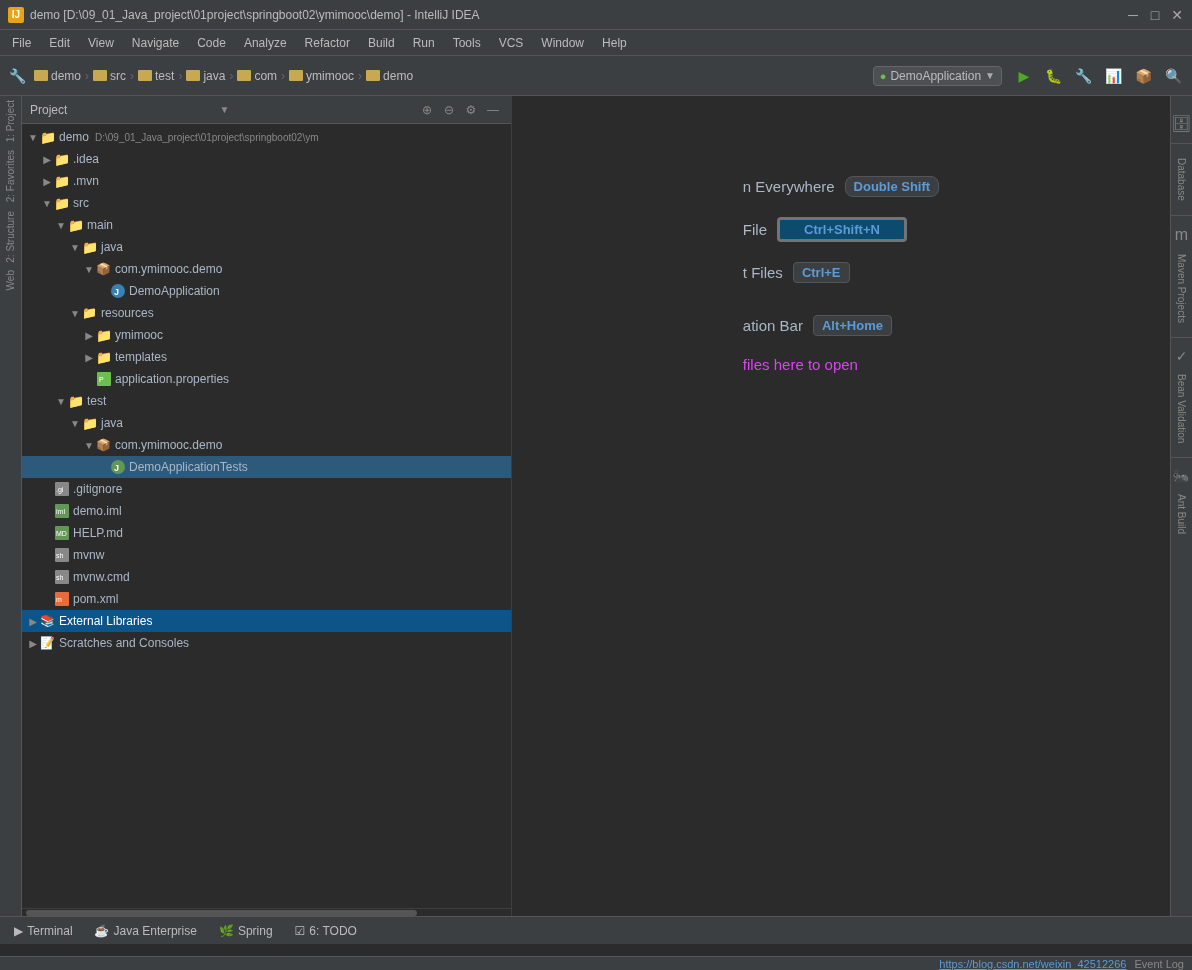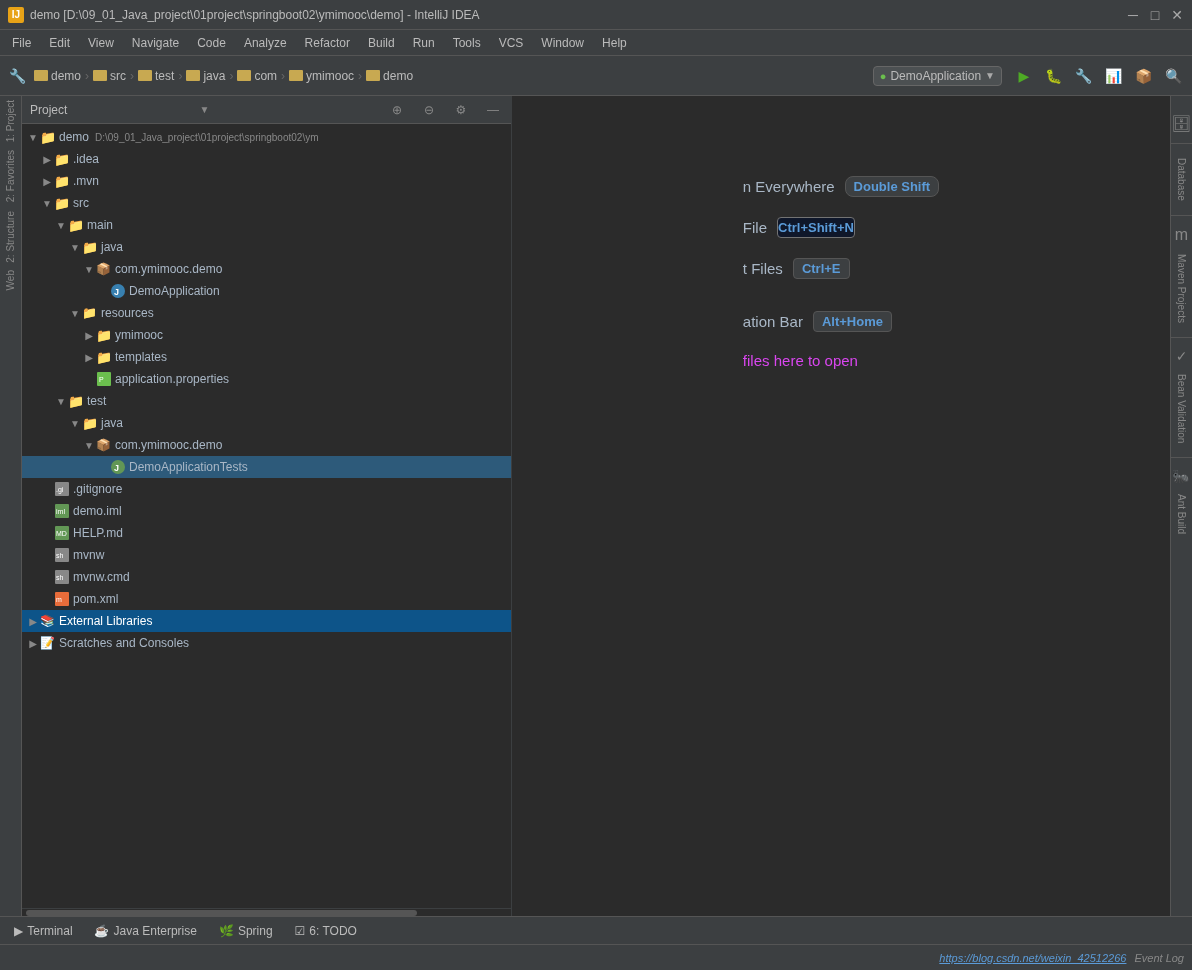--- a/index.html
+++ b/index.html
@@ -151,21 +151,21 @@
       display: flex;
       flex-direction: column;
     }
     .panel-header {
       background: #3c3f41;
       height: 28px;
       display: flex;
       align-items: center;
       padding: 0 8px;
       border-bottom: 1px solid #555;
-      gap: 12px;
+      gap: 2px;
     }
     .panel-title {
       font-size: 12px;
       color: #bbb;
       flex: 1;
     }
     .panel-icon-btn {
       width: 20px; height: 20px;
       display: flex; align-items: center; justify-content: center;
       color: #888; font-size: 12px; cursor: pointer;
@@ -237,24 +237,24 @@
       font-weight: bold;
     }
     .open-file-hint {
       display: flex;
       align-items: center;
       margin-bottom: 20px;
       font-size: 15px;
       color: #a9b7c6;
     }
     .open-file-shortcut {
-      background: #0f172a;
-      border: 1px solid #737373;
+      background: #0c4a6e;
+      border: 3px solid #737373;
       border-radius: 4px;
-      padding: 2px 0;
+      padding: 2px 24px;
       font-size: 13px;
       color: #5b9bd8;
       margin-left: 10px;
       font-weight: bold;
     }
     .recent-files-hint {
       display: flex;
       align-items: center;
       margin-bottom: 32px;
       font-size: 15px;
@@ -308,33 +308,32 @@
       writing-mode: vertical-rl;
       font-size: 10px;
       color: #888;
       cursor: pointer;
       padding: 4px 0;
     }
 
     
     .status-bar {
       background: #3c3f41;
-      height: 26px;
+      height: 14px;
       display: flex;
       align-items: center;
       padding: 0 8px;
       border-top: 1px solid #555;
       font-size: 11px;
       color: #888;
       gap: 12px;
       position: absolute;
       bottom: 0;
       left: 0;
       right: 0;
-      font-style: italic;
     }
     .status-left { display: flex; align-items: center; gap: 8px; flex: 1; }
     .status-right { display: flex; align-items: center; gap: 8px; }
     .status-link { color: #5b9bd8; text-decoration: underline; cursor: pointer; }
 
     
     .bottom-toolbar {
       background: #3c3f41;
       height: 28px;
       display: flex;

